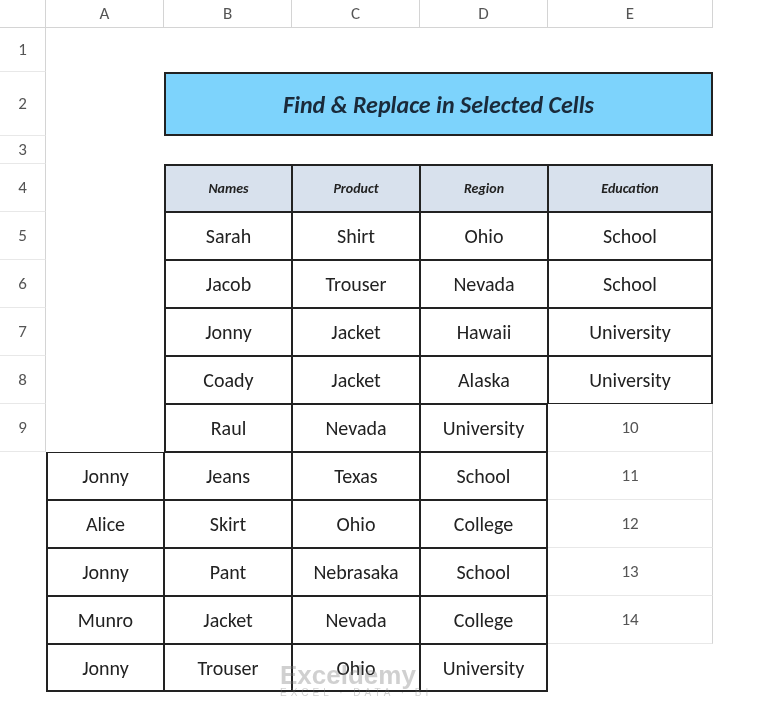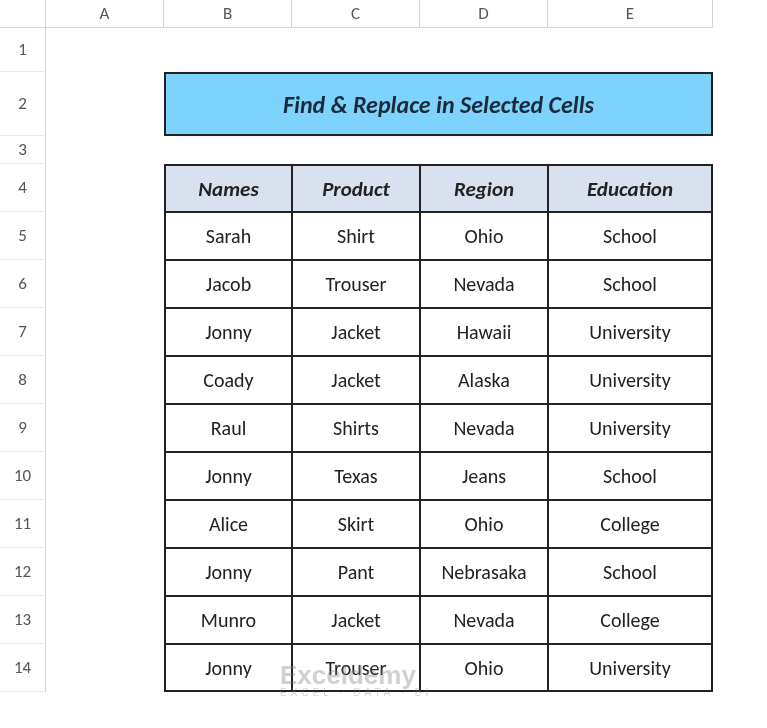--- a/index.html
+++ b/index.html
@@ -65,21 +65,21 @@
     font-size: 24px;
     color: #1a2a3a;
     display: flex;
     align-items: center;
     justify-content: center;
   }
   .thead {
     background: #d8e1ed;
     font-weight: bold;
     font-style: italic;
-    font-size: 21px;
+    font-size: 14px;
     border: 1px solid #222;
   }
   .tcell {
     border: 1px solid #222;
     font-size: 20px;
   }
   .thead.left, .tcell.left { border-left-width: 2px; }
   .thead.right, .tcell.right { border-right-width: 2px; }
   .thead.top { border-top-width: 2px; }
   .tcell.bottom { border-bottom-width: 2px; }
@@ -167,29 +167,28 @@
   <div class="row-head">8</div>
   <div class="cell"></div>
   <div class="cell tcell left">Coady</div>
   <div class="cell tcell">Jacket</div>
   <div class="cell tcell">Alaska</div>
   <div class="cell tcell right">University</div>
 
   <div class="row-head">9</div>
   <div class="cell"></div>
   <div class="cell tcell left">Raul</div>
-  <div class="cell tcell">Shirts</div>
   <div class="cell tcell">Nevada</div>
   <div class="cell tcell right">University</div>
 
   <div class="row-head">10</div>
   <div class="cell"></div>
   <div class="cell tcell left">Jonny</div>
+  <div class="cell tcell">Jeans</div>
   <div class="cell tcell">Texas</div>
-  <div class="cell tcell">Jeans</div>
   <div class="cell tcell right">School</div>
 
   <div class="row-head">11</div>
   <div class="cell"></div>
   <div class="cell tcell left">Alice</div>
   <div class="cell tcell">Skirt</div>
   <div class="cell tcell">Ohio</div>
   <div class="cell tcell right">College</div>
 
   <div class="row-head">12</div>

